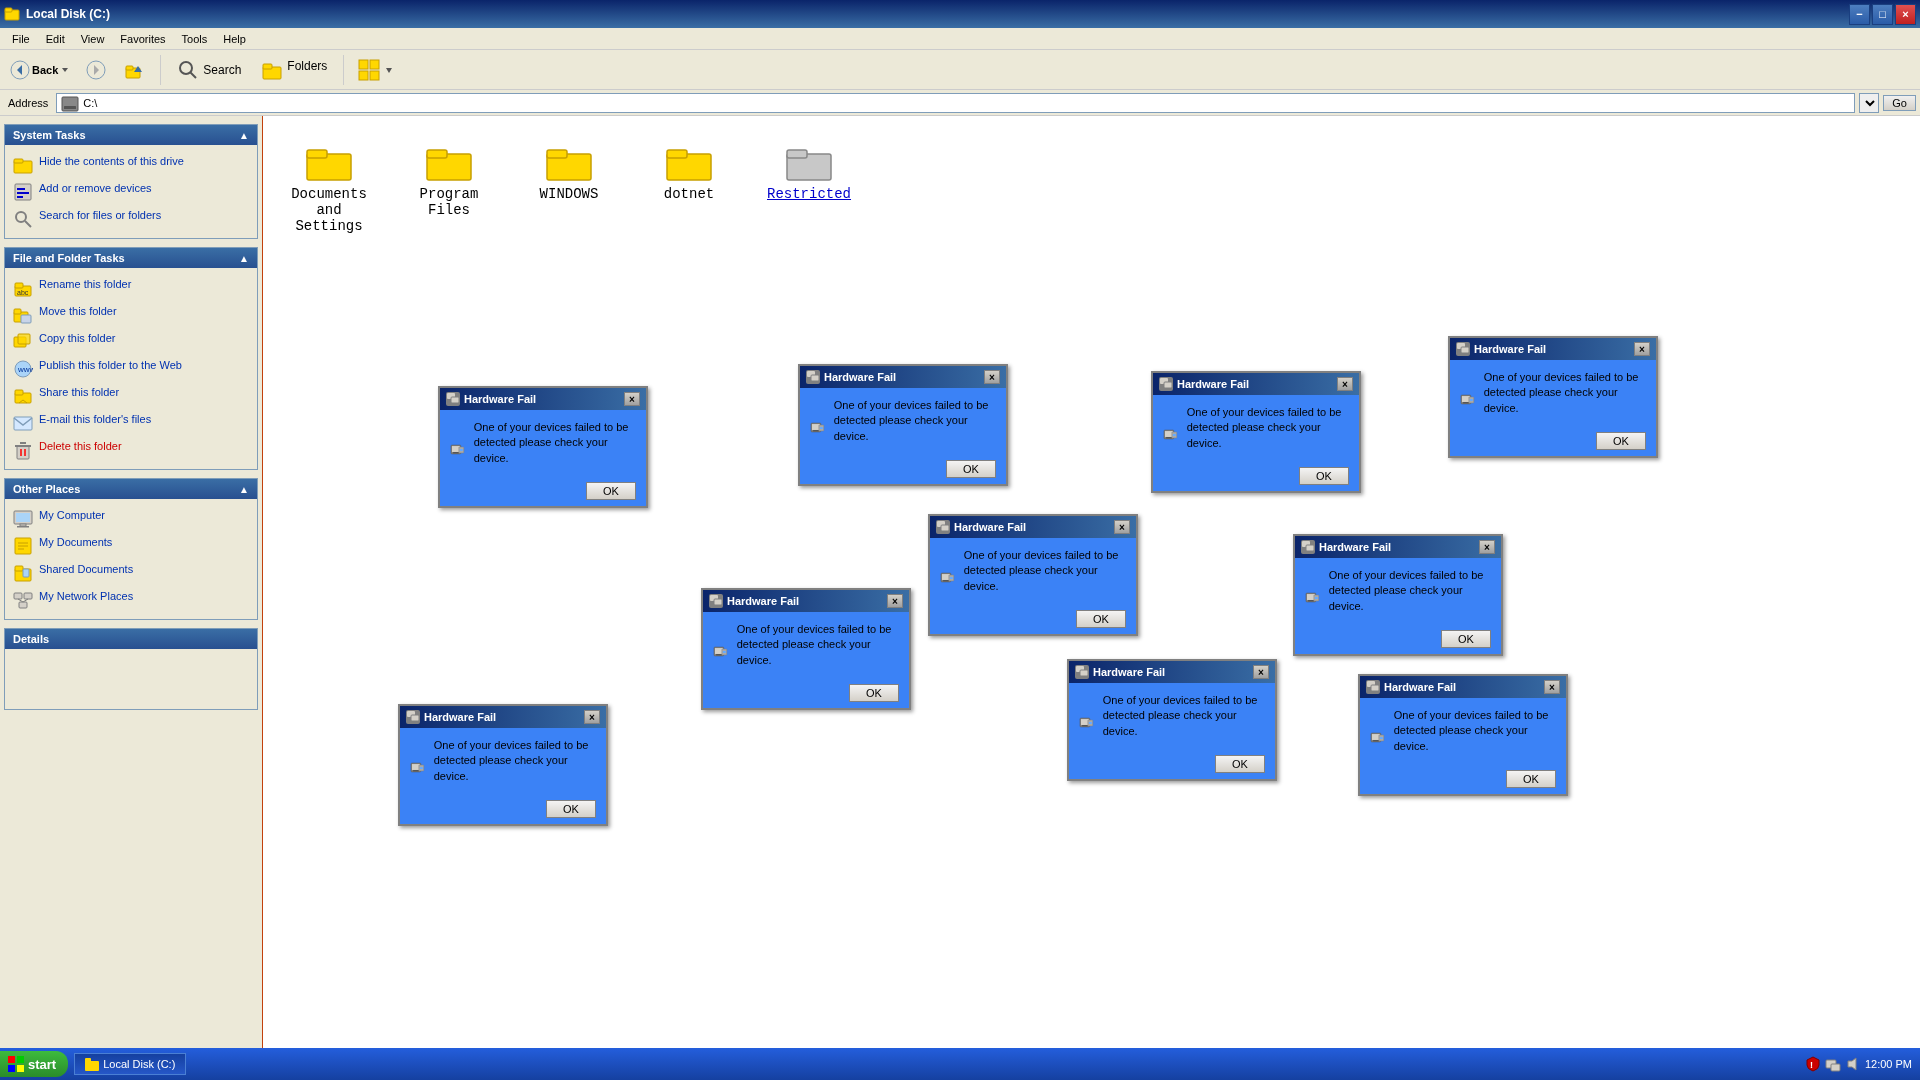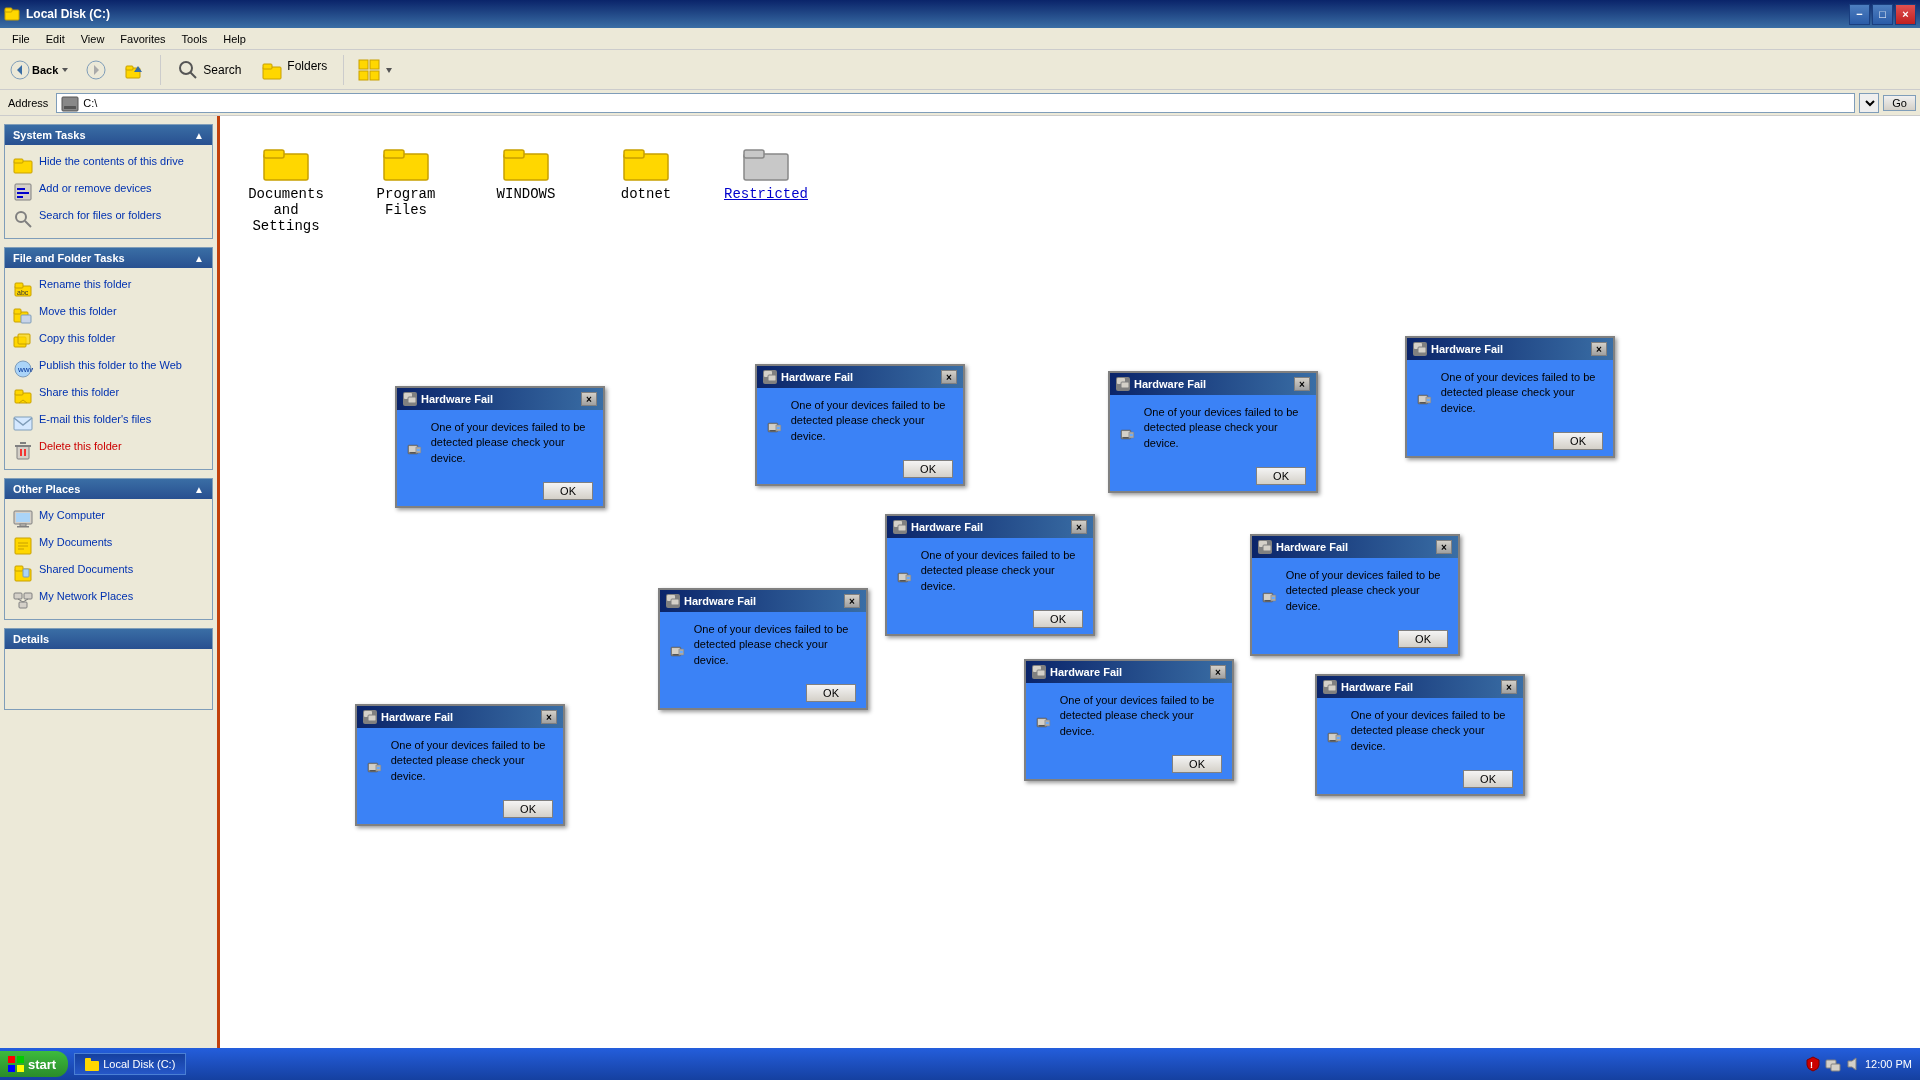--- a/index.html
+++ b/index.html
@@ -92,23 +92,23 @@
     }
 
     
     .main-layout {
       display: flex;
       height: calc(1080px - 28px - 22px - 40px - 26px - 32px);
     }
 
     
     .sidebar {
-      width: 220px;
+      width: 263px;
       background: #ECE9D8;
-      border-right: 3px solid #c2410c;
+      border-right: 1px solid #c2410c;
       padding: 8px 4px;
       overflow-y: auto;
       flex-shrink: 0;
     }
     .sidebar-section {
       background: #ECE9D8;
       margin-bottom: 8px;
       border: 1px solid #7f9db9;
     }
     .sidebar-header {
@@ -227,21 +227,20 @@
       justify-content: flex-end;
       padding: 6px 10px;
     }
     .hw-ok-btn {
       background: linear-gradient(to bottom, #f4f4f4, #d4d0c8);
       border: 1px solid #808080;
       padding: 2px 16px;
       font-size: 11px;
       cursor: pointer;
       min-width: 50px;
-      text-align: right;
     }
 
     
     .taskbar {
       position: fixed;
       bottom: 0;
       left: 0;
       width: 1920px;
       height: 32px;
       background: linear-gradient(to bottom, #245EDC, #1540A0);

